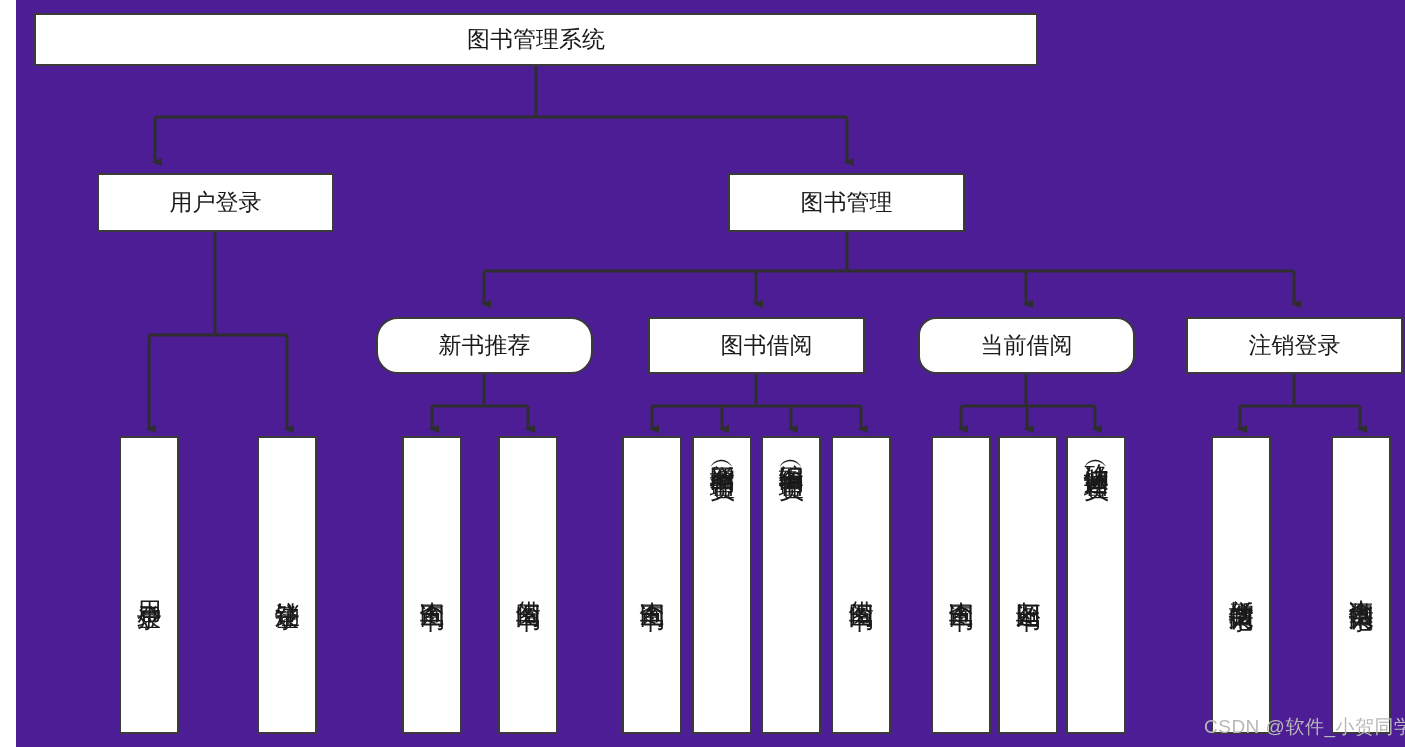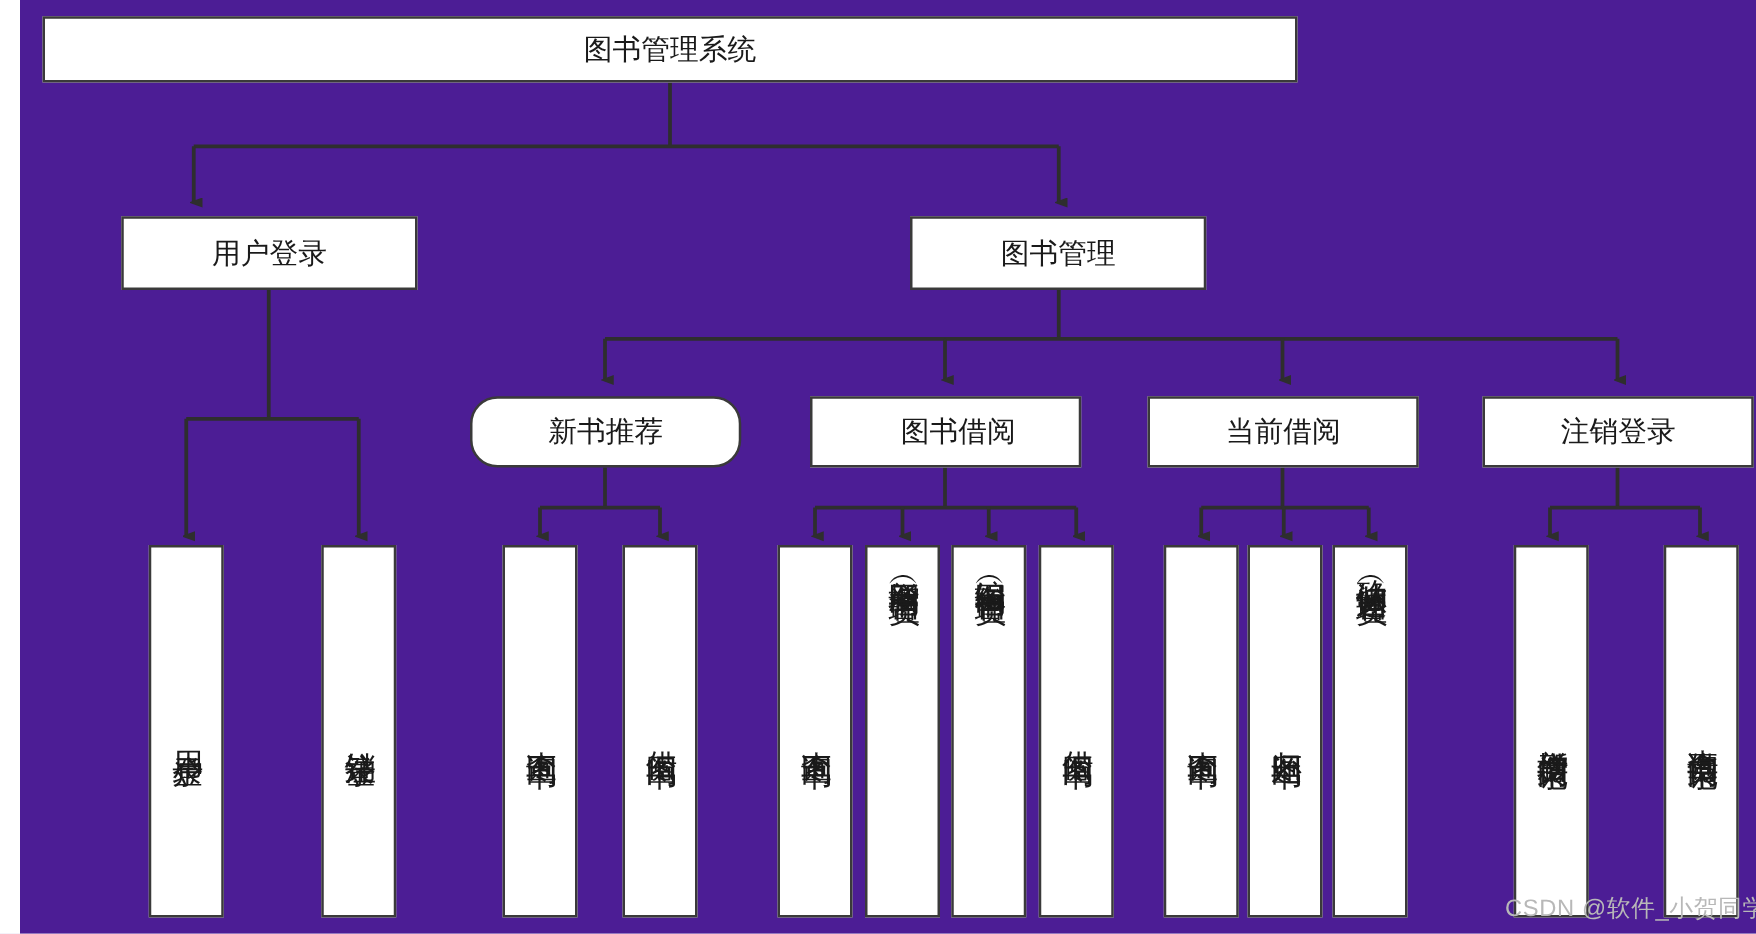--- a/index.html
+++ b/index.html
@@ -136,21 +136,21 @@
   <div class="node h" style="left:712px; top:173px; width:237px; height:59px;">
     <span class="label">图书管理</span>
   </div>
 
   <div class="node h" style="left:360px; top:317px; width:217px; height:57px;border-radius:22px;">
     <span class="label">新书推荐</span>
   </div>
   <div class="node h" style="left:632px; top:317px; width:217px; height:57px;padding-left:20px;">
     <span class="label">图书借阅</span>
   </div>
-  <div class="node h" style="left:902px; top:317px; width:217px; height:57px;">
+  <div class="node h" style="left:902px; top:317px; width:217px; height:57px;border-radius:18px;">
     <span class="label">当前借阅</span>
   </div>
   <div class="node h" style="left:1170px; top:317px; width:217px; height:57px;">
     <span class="label">注销登录</span>
   </div>
 
   <div class="node v mid" style="left:103px; top:436px; width:60px; height:298px;">
     <span class="label">用户登录</span>
   </div>
   <div class="node v mid" style="left:241px; top:436px; width:60px; height:298px;">

